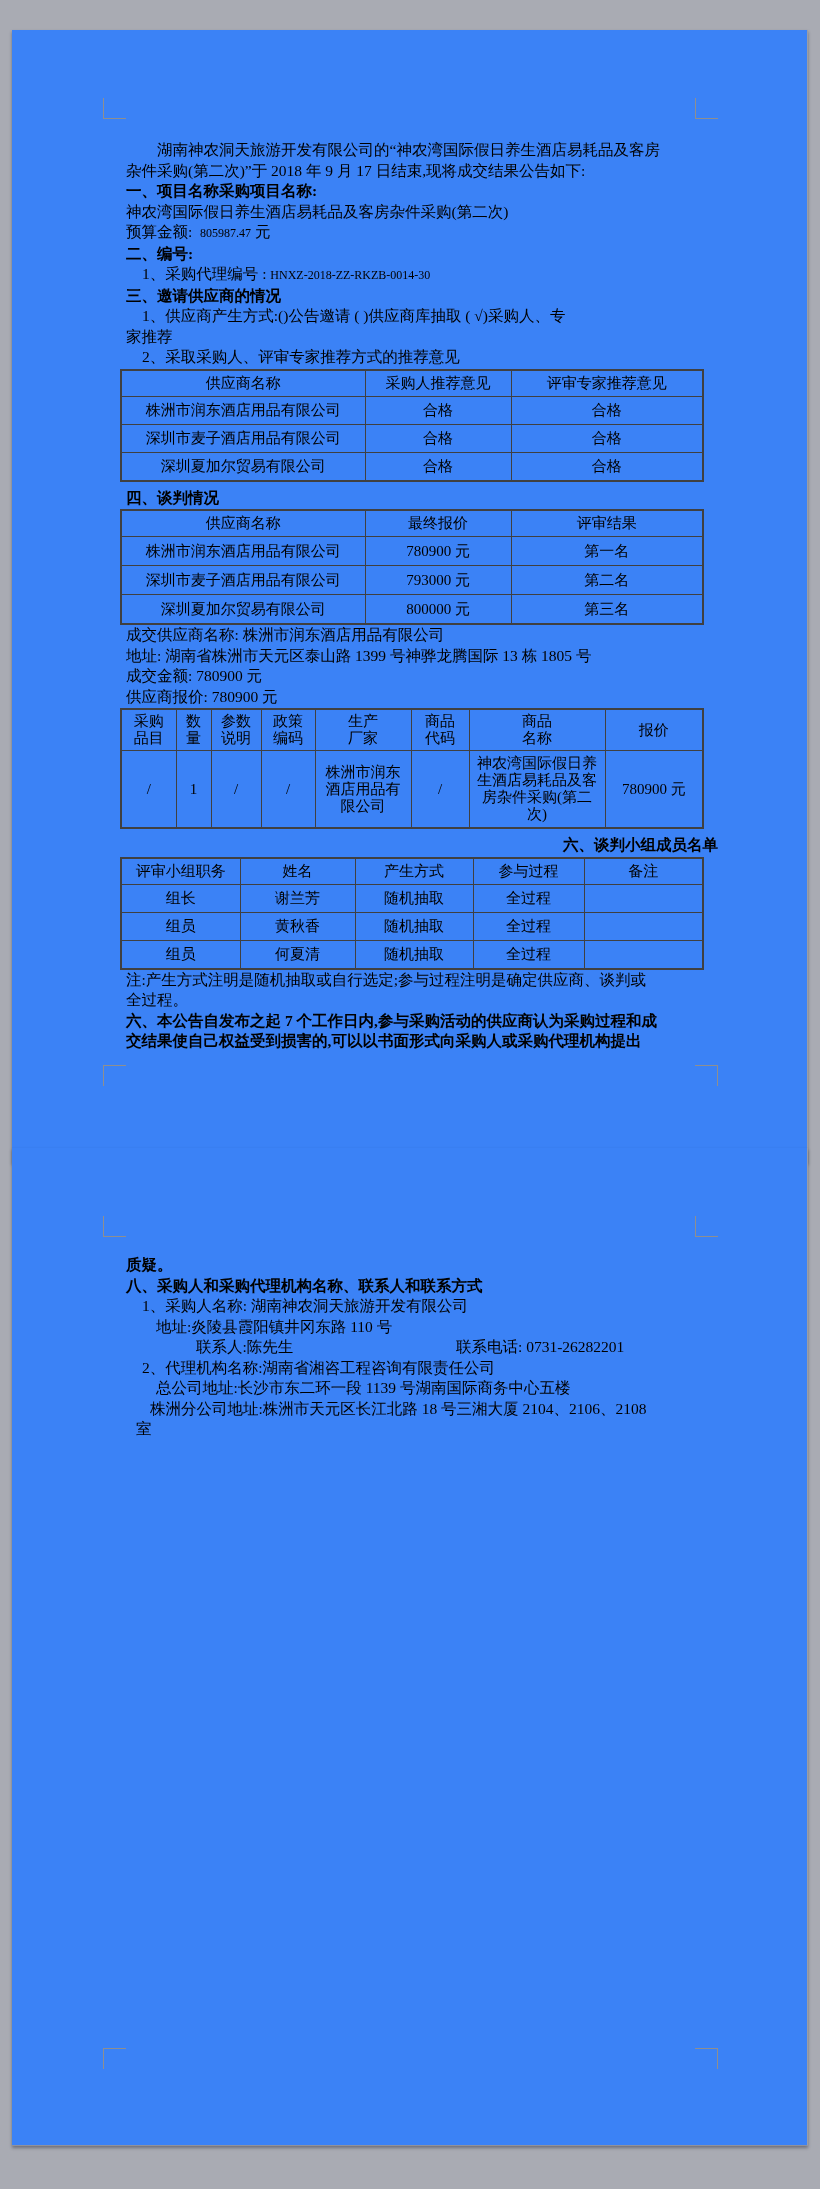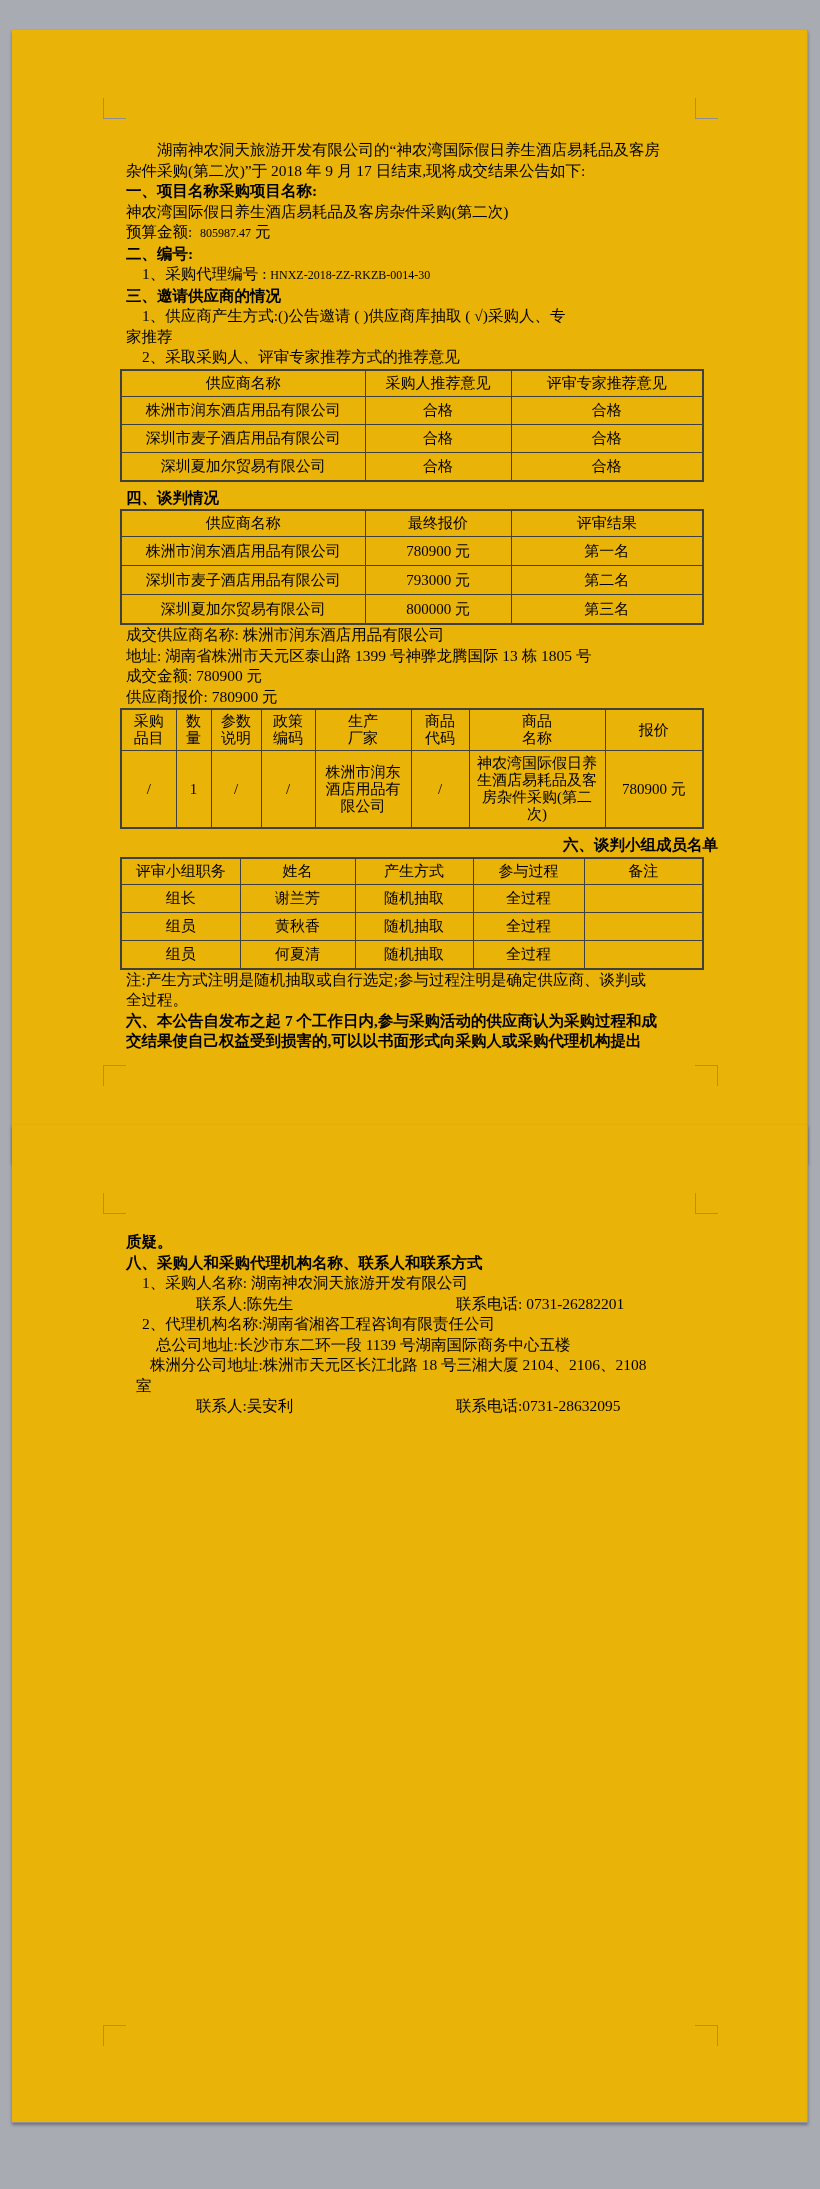--- a/index.html
+++ b/index.html
@@ -5,27 +5,27 @@
   html,body{margin:0;padding:0;}
   body{
     width:820px;height:2189px;
     background:#a9abb3;
     font-family:"Liberation Serif","DejaVu Serif",serif;
     color:#000;
     position:relative;
     overflow:hidden;
   }
   .page{
-    position:absolute;left:12px;width:796px;background:#eab308;
+    position:absolute;left:12px;width:796px;background:#3b82f6;
     box-shadow:0 2px 3px rgba(40,42,55,.45);
     border-right:1px solid #9b9da6;border-bottom:1px solid #8f919c;
     box-sizing:border-box;
   }
   #page1{top:30px;height:1133px;}
-  #page2{top:1125px;height:998px;}
+  #page2{top:1148px;height:998px;}
   .content{
     position:absolute;left:114px;top:0;width:592px;
     font-size:15.5px;line-height:20.5px;
   }
   #page1 .content{padding-top:110px;}
   #page2 .content{padding-top:107px;}
   .ln{white-space:nowrap;}
   .b{font-weight:bold;}
   .ind-intro{padding-left:31px;}
   .ind1{padding-left:16px;}
@@ -268,20 +268,20 @@
 <div class="page" id="page2">
   <div class="mark mk-tl"></div>
   <div class="mark mk-tr"></div>
   <div class="mark mk-bl"></div>
   <div class="mark mk-br"></div>
 
   <div class="content">
     <div class="ln b">质疑。</div>
     <div class="ln b">八、采购人和采购代理机构名称、联系人和联系方式</div>
     <div class="ln ind1">1、采购人名称: 湖南神农洞天旅游开发有限公司</div>
+    <div class="ln ind2">地址:炎陵县霞阳镇井冈东路 110 号</div>
     <div class="ln ind2"><span class="pair-left">联系人:陈先生</span><span>联系电话: 0731-26282201</span></div>
     <div class="ln ind1">2、代理机构名称:湖南省湘咨工程咨询有限责任公司</div>
     <div class="ln ind2">总公司地址:长沙市东二环一段 1139 号湖南国际商务中心五楼</div>
     <div class="ln ind-branch">株洲分公司地址:株洲市天元区长江北路 18 号三湘大厦 2104、2106、2108</div>
     <div class="ln ind-room">室</div>
-    <div class="ln ind2"><span class="pair-left">联系人:吴安利</span><span>联系电话:0731-28632095</span></div>
   </div>
 </div>
 
 </body></html>

